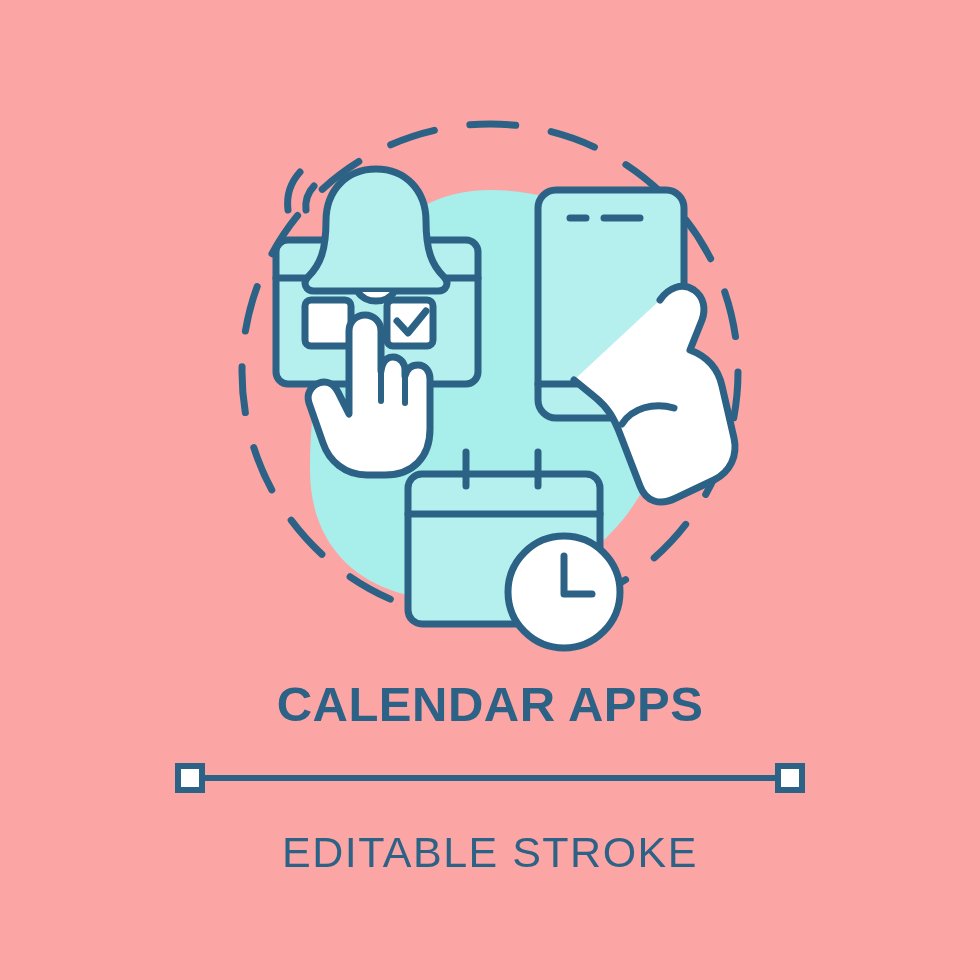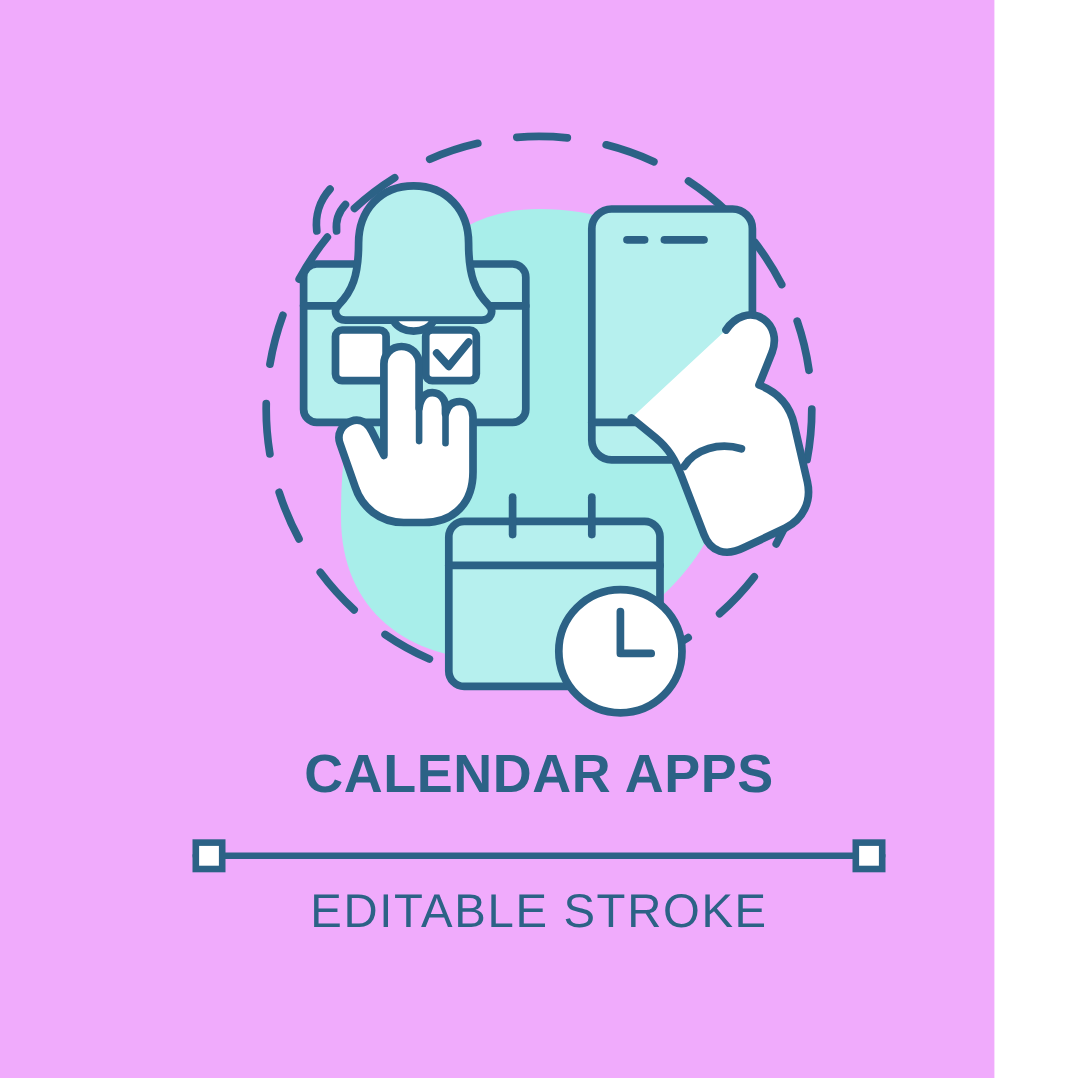--- a/index.html
+++ b/index.html
@@ -8,23 +8,23 @@
     background: #ffffff;
   }
   body {
     width: 980px;
     height: 980px;
     font-family: "Liberation Sans", sans-serif;
     overflow: hidden;
   }
   #canvas {
     position: relative;
-    width: 904px;
+    width: 980px;
     height: 980px;
-    background: #f0abfc;
+    background: #fca5a5;
   }
   #illustration {
     position: absolute;
     left: 0;
     top: 0;
     width: 980px;
     height: 980px;
   }
   .title-text {
     position: absolute;
@@ -34,21 +34,21 @@
     text-align: center;
     font-size: 49px;
     font-weight: bold;
     letter-spacing: 0.5px;
     color: #2c6286;
     font-family: "Liberation Sans", sans-serif;
   }
   .caption-text {
     position: absolute;
     left: 0;
-    top: 805px;
+    top: 828px;
     width: 980px;
     text-align: center;
     font-size: 43px;
     font-weight: normal;
     letter-spacing: 1.5px;
     color: #2c6286;
     font-family: "Liberation Sans", sans-serif;
   }
 </style>
 </head>

